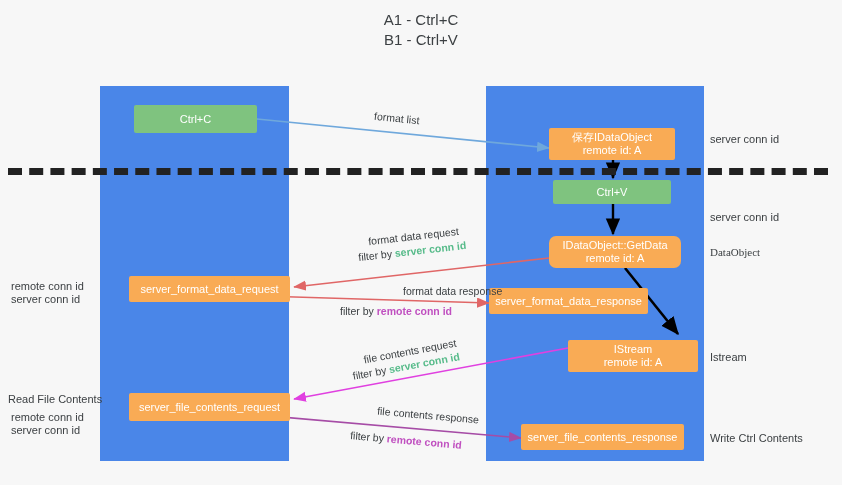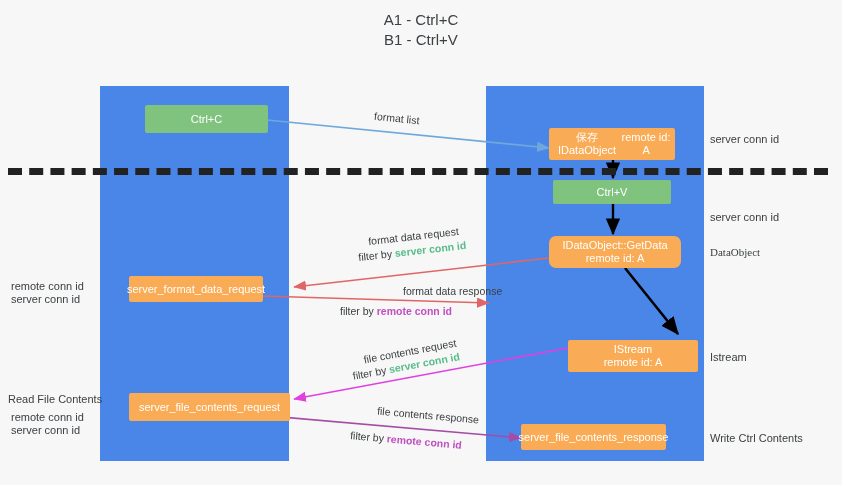--- a/index.html
+++ b/index.html
@@ -97,53 +97,56 @@
 
     <line x1="549" y1="258" x2="294" y2="287" stroke="#e06666" stroke-width="1.6" marker-end="url(#ah-red)"></line>
     <line x1="132" y1="292" x2="489" y2="303" stroke="#e06666" stroke-width="1.6" marker-end="url(#ah-red)"></line>
 
     <line x1="568" y1="348" x2="294" y2="399" stroke="#e040e0" stroke-width="1.6" marker-end="url(#ah-magenta)"></line>
     <line x1="132" y1="404" x2="521" y2="438" stroke="#a64ca6" stroke-width="1.6" marker-end="url(#ah-purple)"></line>
   </svg>
 
   <div class="divider"></div>
 
-  <div class="node green" style="left:134px; top:105px; width:123px; height:28px;margin-left:11px;">
+  <div class="node green" style="left:134px; top:105px; width:123px; height:28px;">
     <span>Ctrl+C</span>
   </div>
 
-  <div class="node orange" style="left:549px; top:128px; width:126px; height:32px; ">
+  <div class="node orange" style="left:549px; top:128px; width:126px; height:32px; flex-direction:column;">
     <span>保存IDataObject</span>
     <span>remote id: A</span>
   </div>
 
   <div class="node green" style="left:553px; top:180px; width:118px; height:24px;">
     <span>Ctrl+V</span>
   </div>
 
   <div class="node orange" style="left:549px; top:236px; width:132px; height:32px; flex-direction:column;border-radius:7px;">
     <span>IDataObject::GetData</span>
     <span>remote id: A</span>
   </div>
 
-  <div class="node orange" style="left:129px; top:276px; width:134px; height:26px;">
+  <div class="node orange" style="left:129px; top:276px; width:161px; height:26px;">
     <span>server_format_data_request</span>
   </div>
 
+  <div class="node orange" style="left:489px; top:288px; width:159px; height:26px;">
+    <span>server_format_data_response</span>
+  </div>
 
   <div class="node orange" style="left:568px; top:340px; width:130px; height:32px; flex-direction:column;">
     <span>IStream</span>
     <span>remote id: A</span>
   </div>
 
   <div class="node orange" style="left:129px; top:393px; width:161px; height:28px;">
     <span>server_file_contents_request</span>
   </div>
 
-  <div class="node orange" style="left:521px; top:424px; width:145px; height:26px;">
+  <div class="node orange" style="left:521px; top:424px; width:163px; height:26px;">
     <span>server_file_contents_response</span>
   </div>
 
   <div class="elabel" style="left:374px; top:112px; transform:rotate(5.6deg);">format list</div>
 
   <div class="elabel" style="left:368px; top:230px; transform:rotate(-6.5deg);">format data request</div>
   <div class="elabel" style="left:358px; top:245px; transform:rotate(-6.5deg);"><span>filter by </span><span class="green">server conn id</span></div>
 
   <div class="elabel" style="left:371px; top:285px;padding-left:32px;">format data response</div>
   <div class="elabel" style="left:340px; top:305px;"><span>filter by </span><span class="magenta">remote conn id</span></div>

